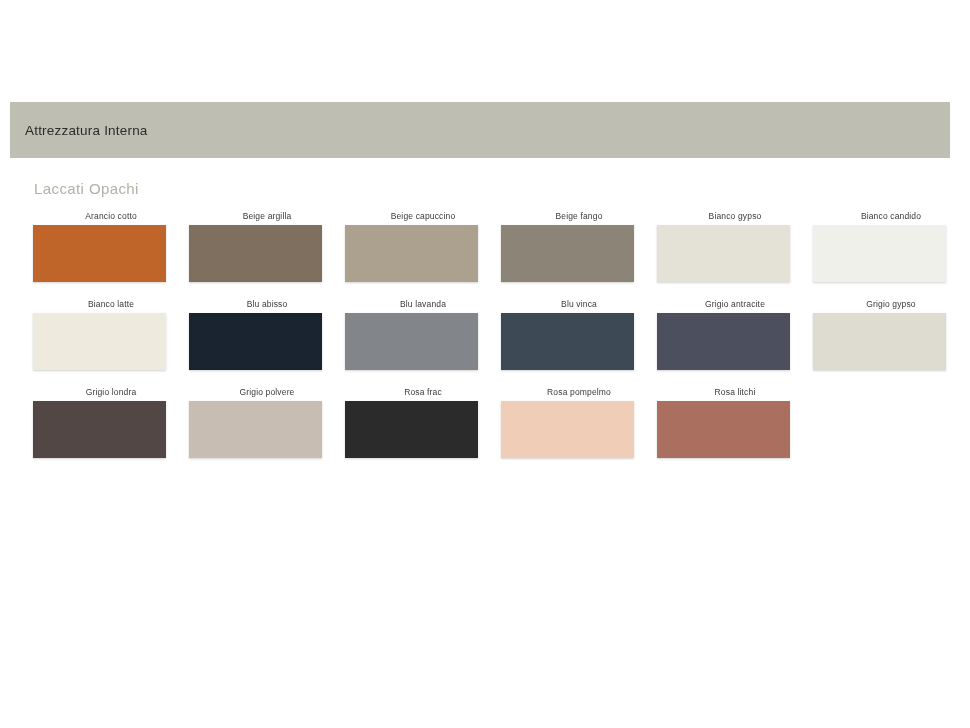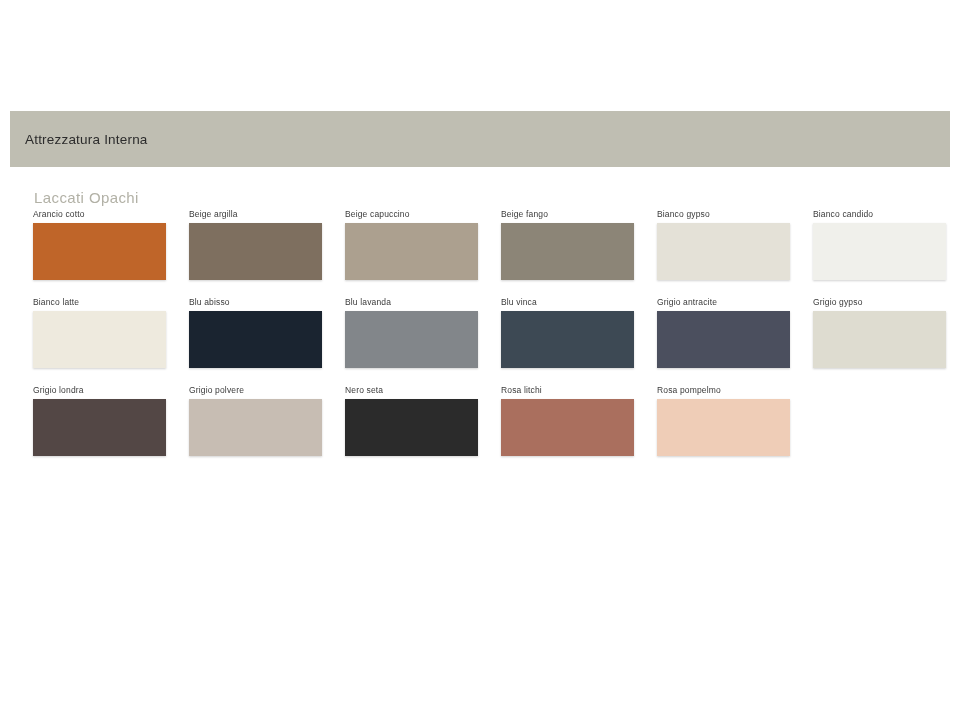--- a/index.html
+++ b/index.html
@@ -11,21 +11,21 @@
     height: 728px;
     background: #ffffff;
     font-family: "Liberation Sans", sans-serif;
     overflow: hidden;
     position: relative;
   }
 
   #app-window {
     position: absolute;
     left: 10px;
-    top: 111px;
+    top: 102px;
     width: 940px;
     background: #ffffff;
   }
 
   #panel-header {
     height: 56px;
     background: #bfbeb2;
     display: flex;
     align-items: center;
     padding-left: 15px;
@@ -42,30 +42,31 @@
   #panel-body {
     background: #ffffff;
     padding: 22px 13px 20px 13px;
     box-sizing: border-box;
   }
 
   #section-title {
     font-size: 15px;
     color: #b2b1a6;
     letter-spacing: 0.4px;
-    margin-bottom: 3px;
+    margin-bottom: 14px;
     padding-left: 11px;
     font-weight: 400;
   }
 
   #swatch-grid {
     display: grid;
     grid-template-columns: repeat(6, 156px);
     grid-auto-rows: 88px;
     padding-left: 10px;
+    text-align: center;
   }
 
   .swatch-cell {
     width: 156px;
     height: 88px;
     box-sizing: border-box;
   }
 
   .swatch-label {
     font-size: 8.5px;
@@ -151,29 +152,29 @@
         </div>
         <div class="swatch-cell">
           <div class="swatch-label">Grigio londra</div>
           <div class="swatch-chip" style="background: rgb(83, 71, 69);"></div>
         </div>
         <div class="swatch-cell">
           <div class="swatch-label">Grigio polvere</div>
           <div class="swatch-chip" style="background: rgb(199, 189, 179);"></div>
         </div>
         <div class="swatch-cell">
-          <div class="swatch-label">Nero seta</div>
+          <div class="swatch-label">Rosa frac</div>
           <div class="swatch-chip" style="background: rgb(43, 43, 43);"></div>
+        </div>
+        <div class="swatch-cell">
+          <div class="swatch-label">Rosa pompelmo</div>
+          <div class="swatch-chip" style="background: rgb(239, 205, 183);"></div>
         </div>
         <div class="swatch-cell">
           <div class="swatch-label">Rosa litchi</div>
           <div class="swatch-chip" style="background: rgb(170, 111, 94);"></div>
-        </div>
-        <div class="swatch-cell">
-          <div class="swatch-label">Rosa pompelmo</div>
-          <div class="swatch-chip" style="background: rgb(239, 205, 183);"></div>
         </div>
         <div class="empty-cell"></div>
         <div class="empty-cell"></div>
       </div>
   </div>
 
 </div>
 
 </body></html>

